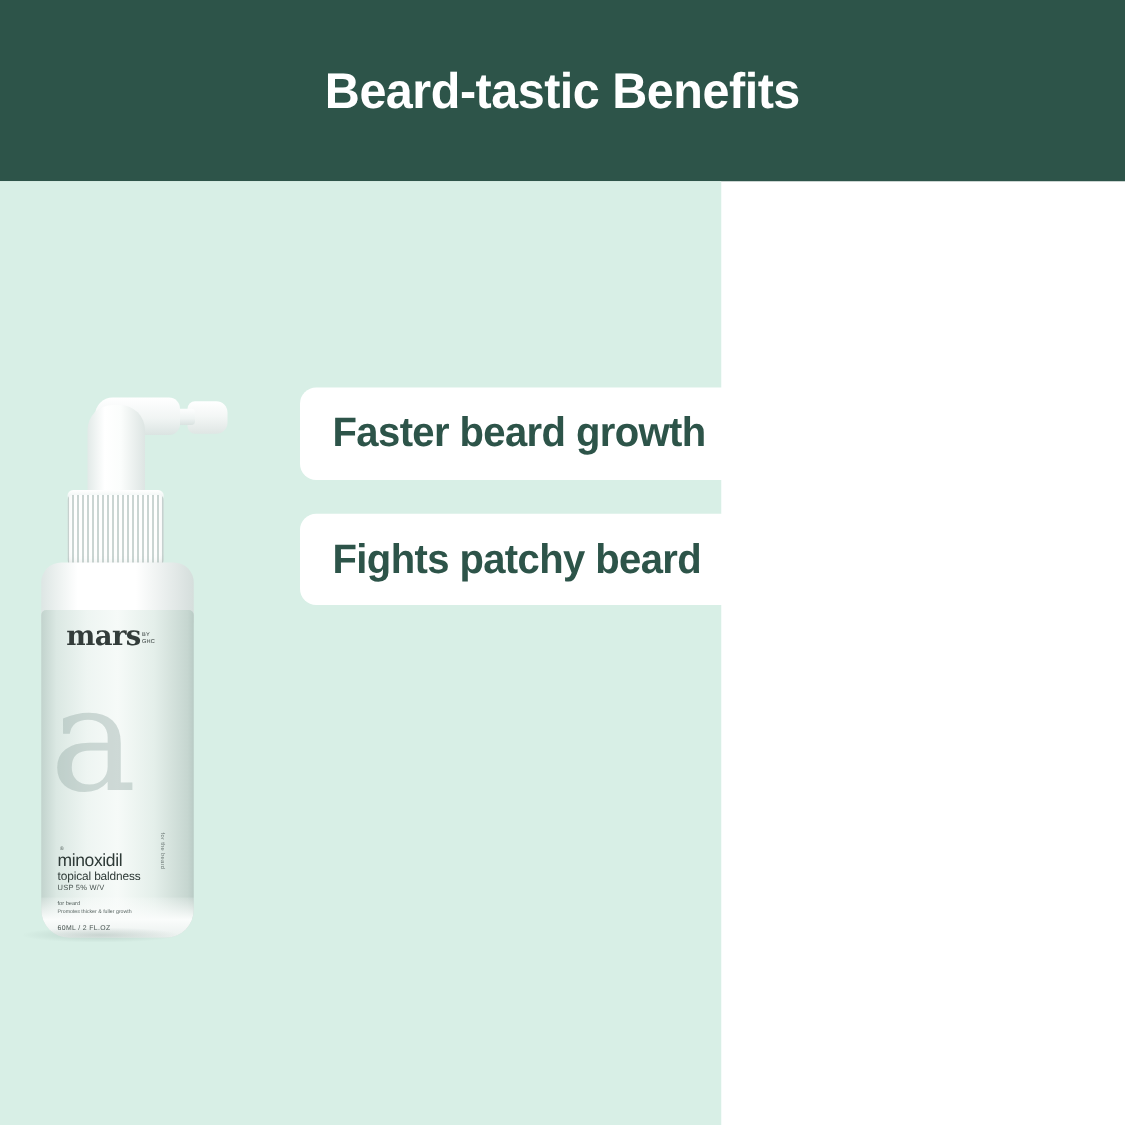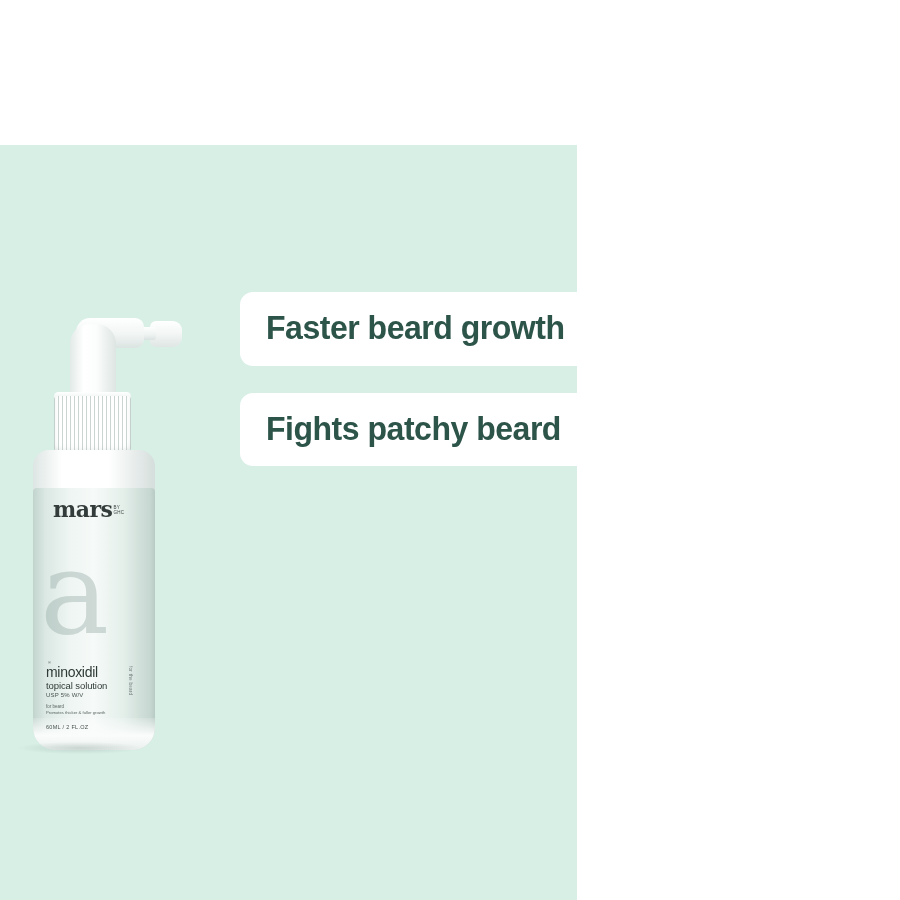--- a/index.html
+++ b/index.html
@@ -54,21 +54,21 @@
     top: 145px;
     width: 577px;
     height: 755px;
     background: #d8efe6;
   }
 
   
   .benefit-list {
     position: absolute;
     left: 240px;
-    top: 292px;
+    top: 310px;
     width: 660px;
   }
   .benefit-card {
     background: #ffffff;
     border-radius: 13px;
     margin-bottom: 27px;
     padding: 18px 26px 20px 26px;
     display: inline-block;
     box-sizing: border-box;
   }
@@ -237,21 +237,21 @@
     color: #3c4543;
     font-family: "Liberation Sans", sans-serif;
     font-size: 4.5px;
     line-height: 5.5px;
     letter-spacing: 0.2px;
   }
   
   .label-block {
     position: absolute;
     left: 28px;
-    top: 350px;
+    top: 366px;
     width: 100px;
   }
   .label-reg {
     color: #47524f;
     font-size: 4px;
     line-height: 5px;
     font-family: "Liberation Sans", sans-serif;
     margin-left: 2px;
   }
   .label-product {
@@ -317,20 +317,23 @@
     width: 124px;
     height: 12px;
     background: radial-gradient(ellipse at center, rgba(120,145,138,0.30) 0%, rgba(120,145,138,0) 72%);
   }
 </style>
 </head>
 <body>
 
 <div id="poster">
 
+  <div class="header-banner">
+    <h1 class="header-title">Beard-tastic Benefits</h1>
+  </div>
 
   <div class="mint-panel"></div>
 
   <div class="product-bottle">
 
     <div class="nozzle-tip"></div>
     <div class="nozzle-neck"></div>
     <div class="nozzle-elbow"></div>
     <div class="nozzle-barrel"></div>
     <div class="collar-top"></div>
@@ -345,21 +348,21 @@
       <span class="brand-word">mars</span>
       <span class="brand-sub">
         <span>BY</span>
         <span>GHC</span>
       </span>
     </div>
 
     <div class="label-block">
       <div class="label-reg">®</div>
       <div class="label-product">minoxidil</div>
-      <div class="label-type">topical solution</div>
+      <div class="label-type">topical baldness</div>
       <div class="label-strength">USP 5% W/V</div>
       <div class="label-use">for beard</div>
       <div class="label-claim">Promotes thicker &amp; fuller growth</div>
       <div class="label-volume">60ML / 2 FL.OZ</div>
     </div>
 
     <div class="label-side">for the beard</div>
   </div>
 
   <div class="bottle-shadow"></div>

